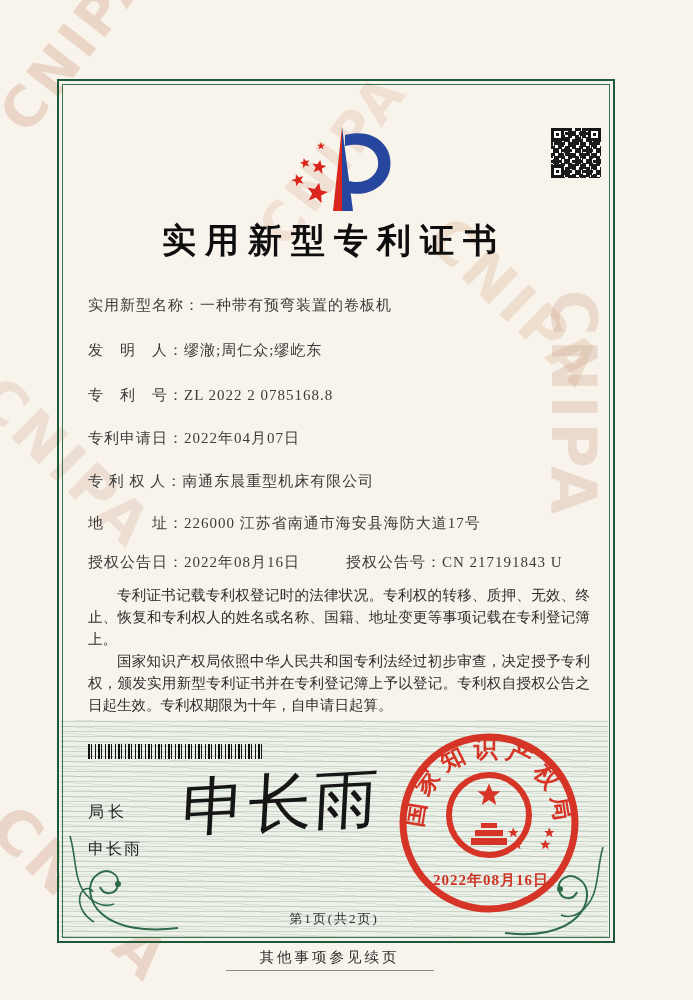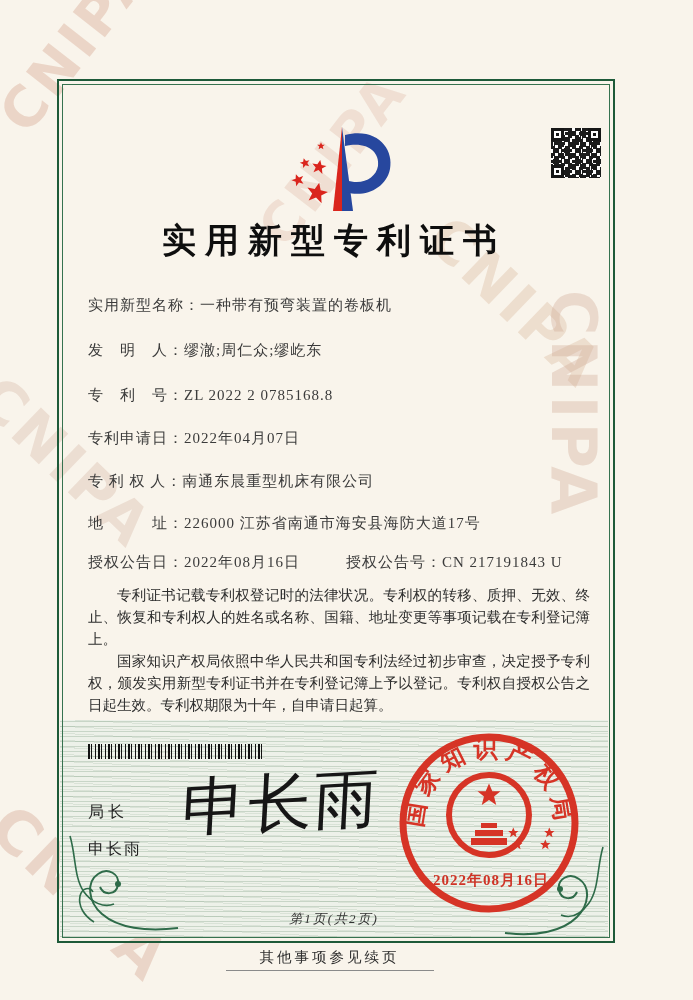--- a/index.html
+++ b/index.html
@@ -64,21 +64,21 @@
   .signer-role{position:absolute; left:88px; top:802px; z-index:3; font-size:16px; letter-spacing:4px; color:#1f1f1f;}
   .signer-name{position:absolute; left:88px; top:839px; z-index:3; font-size:16px; letter-spacing:2px; color:#1f1f1f;}
   .autograph{
     position:absolute; left:182px; top:772px; z-index:3; font-size:64px; color:#161616;
     transform:rotate(-3deg) skewX(-6deg); letter-spacing:2px; line-height:1;
   }
   .seal{position:absolute; left:395px; top:729px; z-index:4;}
   .flourish{position:absolute; z-index:3;}
   .fl-bl{left:60px; top:832px;}
   .fl-br{left:503px; top:845px;}
-  .page-num{position:absolute; left:57px; top:910px; width:554px; z-index:3; text-align:center; font-size:13px; letter-spacing:2px; color:#333;font-style:italic;}
+  .page-num{position:absolute; left:57px; top:910px; width:554px; z-index:3; text-align:center; font-size:13px; letter-spacing:2px; color:#333;}
   .footer-note{position:absolute; left:12px; top:948px; width:635px; z-index:3; text-align:center; font-size:14.5px; color:#2e2e2e;}
   .footer-note span{border-bottom:1px solid #8a8a8a; padding:0 34px 5px; letter-spacing:3px;}
 </style>
 </head>
 <body>
 
 <div class="page">
 
   <div class="wm wm1">CNIPA</div>
   <div class="wm wm2">CNIPA</div>

